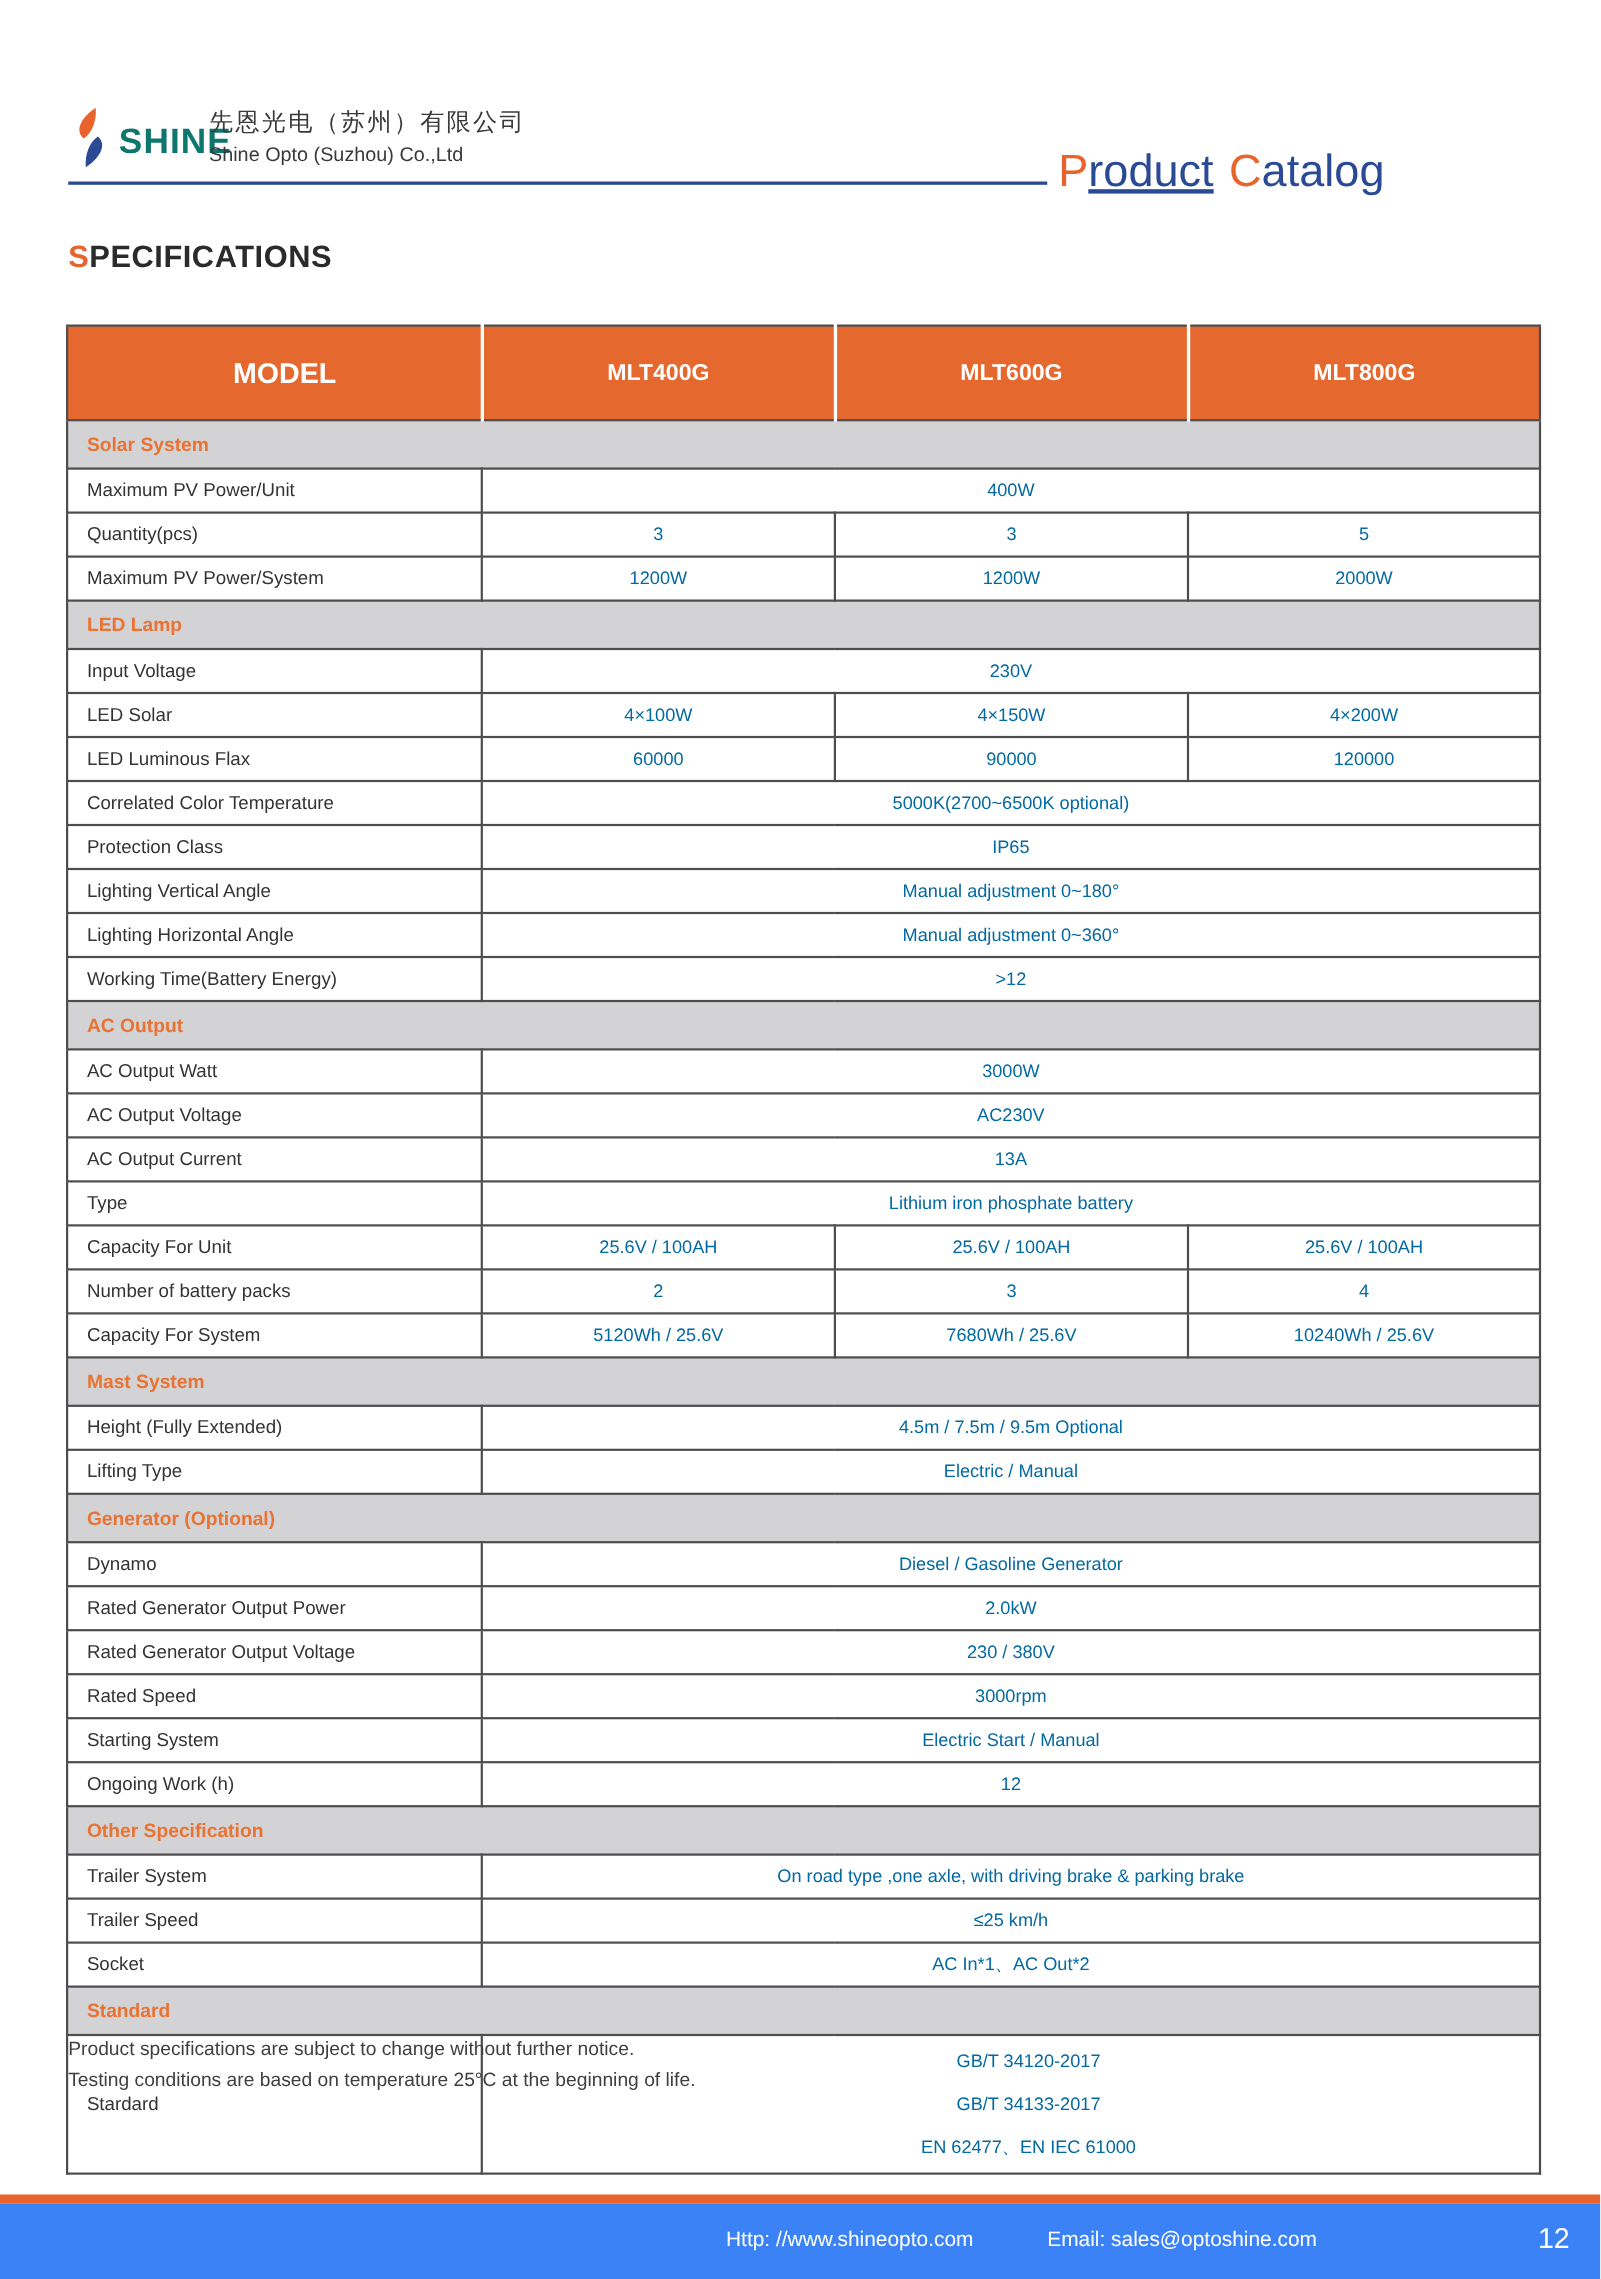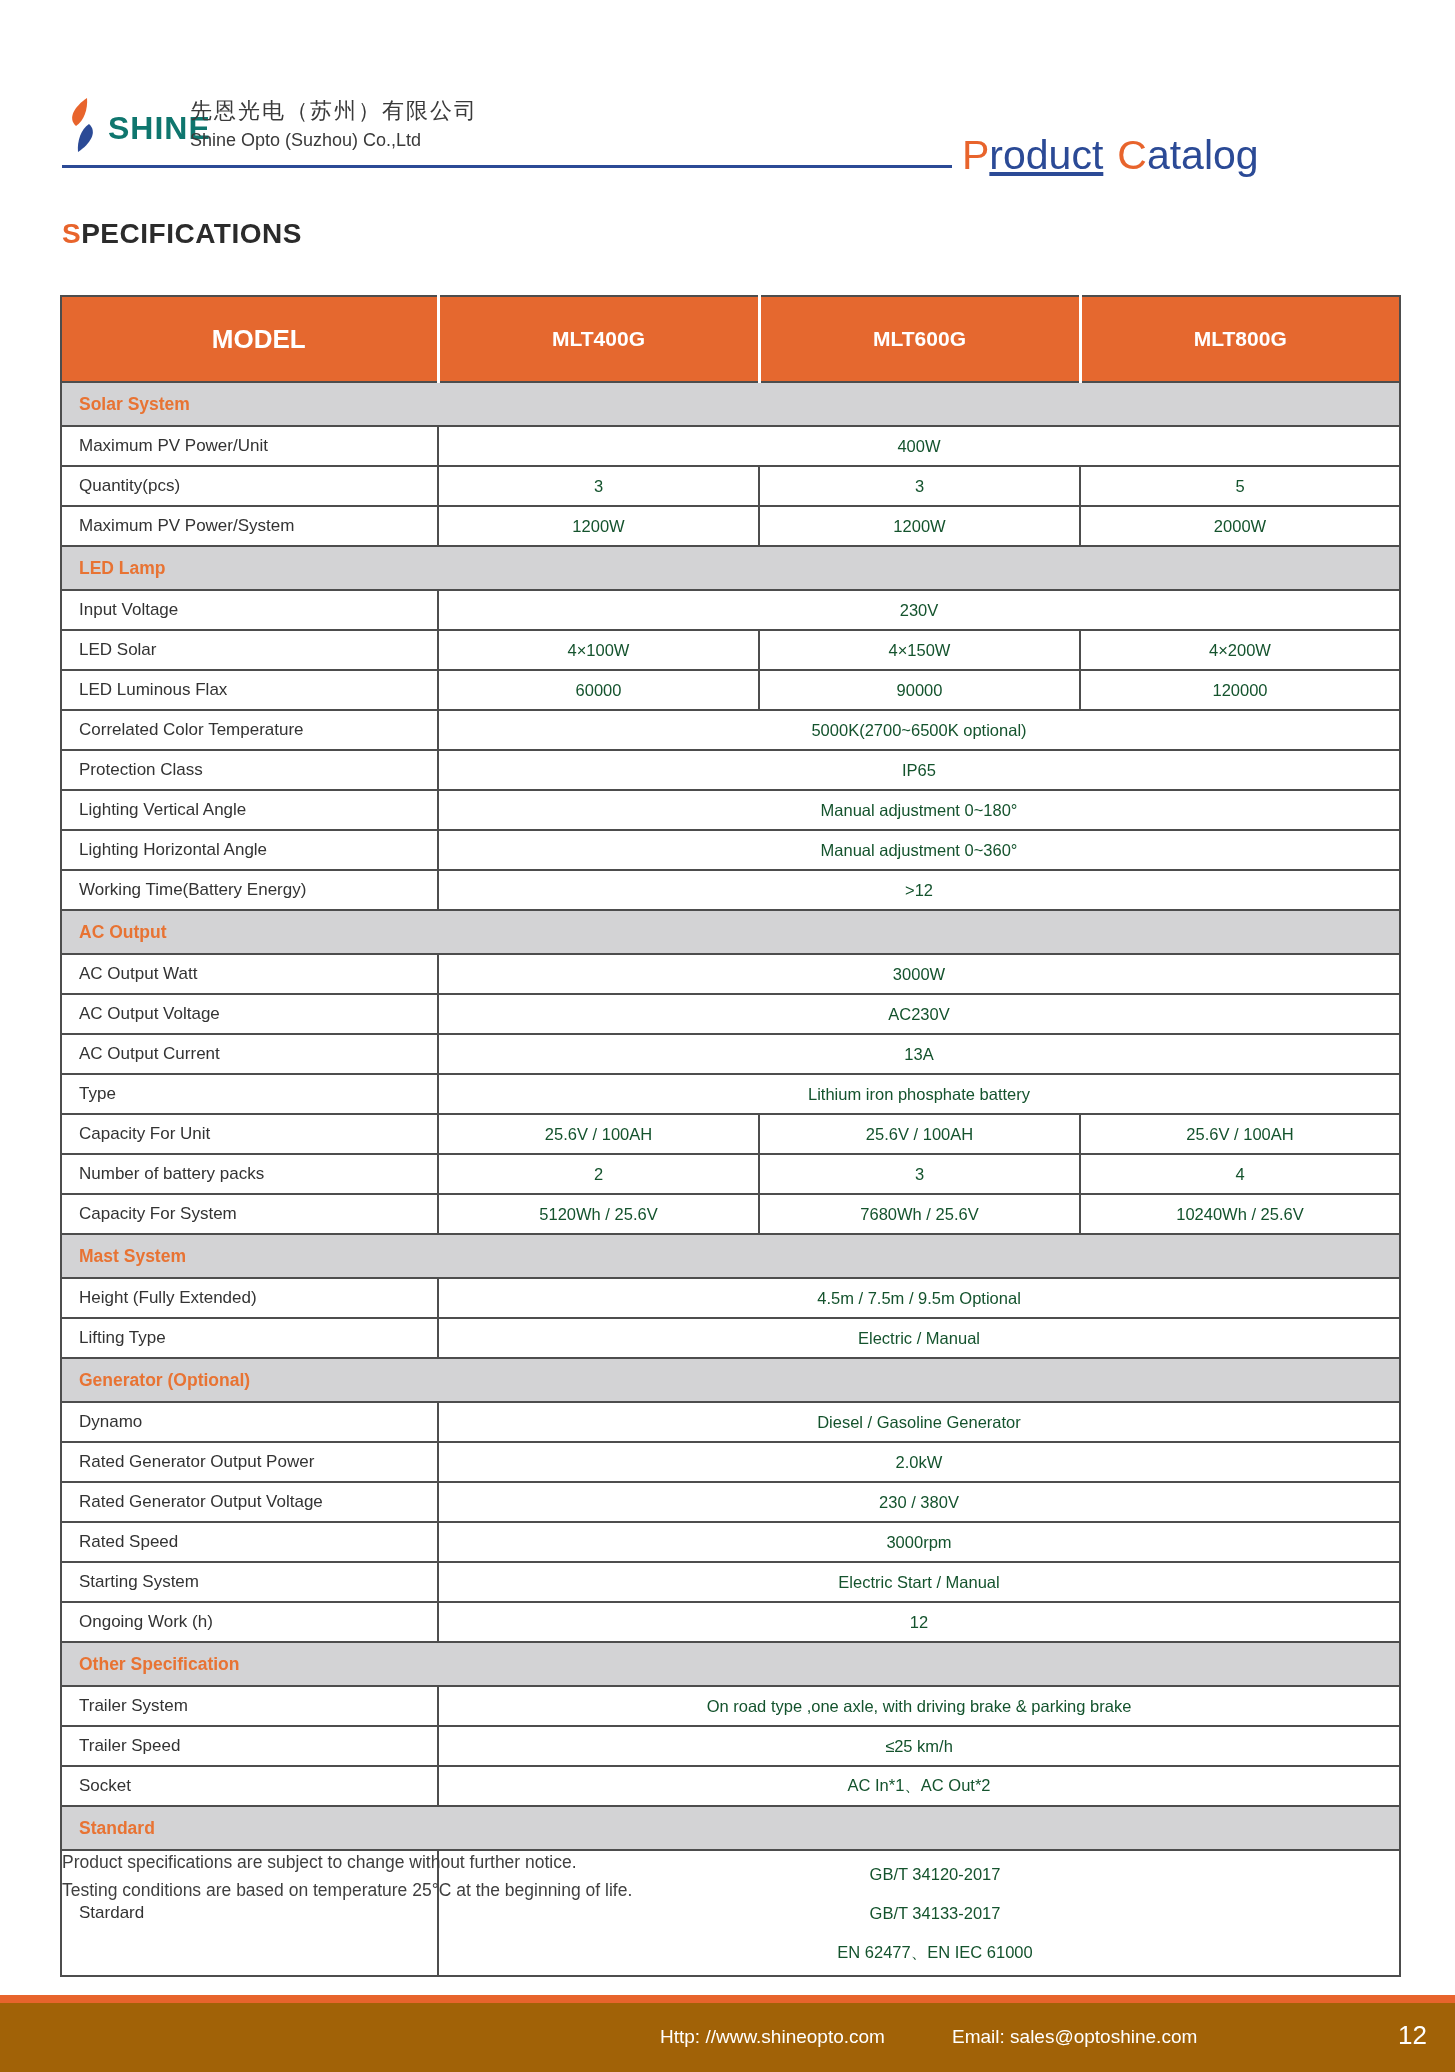--- a/index.html
+++ b/index.html
@@ -19,31 +19,31 @@
   .spec-title{position:absolute;left:62px;top:218px;font-size:28px;font-weight:bold;color:#2b2b2b;letter-spacing:0.5px;}
   .spec-title .accent{color:#E8642C;}
 
   
   table.spec-table{position:absolute;left:60px;top:295px;width:1339px;border-collapse:collapse;table-layout:fixed;border:2px solid #4d4d4d;}
   .spec-table th{background:#E5682F;color:#ffffff;height:82px;font-size:21px;font-weight:bold;text-align:center;border-top:2px solid #4d4d4d;border-bottom:2px solid #4d4d4d;border-left:3px solid #ffffff;}
   .spec-table th.th-model{text-align:center;padding-left:20px;font-size:26px;border-left:none;}
   .spec-table td{border:2px solid #4d4d4d;}
   .spec-table td.cell-section{background:#D3D3D5;color:#E87333;font-weight:bold;font-size:17.5px;height:40px;padding-left:17px;}
   .spec-table td.cell-label{height:36px;font-size:17px;color:#333333;padding-left:17px;background:#ffffff;}
-  .spec-table td.cell-value{height:36px;font-size:16.5px;color:#14532d;text-align:center;background:#ffffff;}
+  .spec-table td.cell-value{height:36px;font-size:16.5px;color:#0369a1;text-align:center;background:#ffffff;}
   .spec-table tr.tall-row td{height:122px;}
   .spec-table .span-lines div{line-height:39px;padding-left:32px;}
 
   
   .notes{position:absolute;left:62px;top:1848px;font-size:17.5px;color:#3f3f3f;line-height:28px;}
 
   
   .bottom-bar{position:absolute;left:0;top:1995px;width:1455px;height:77px;}
   .bar-accent{height:8px;background:#E8642C;}
-  .bar-blue{position:relative;height:69px;background:#a16207;color:#ffffff;}
+  .bar-blue{position:relative;height:69px;background:#3b82f6;color:#ffffff;}
   .footer-website{position:absolute;left:660px;top:23px;font-size:19px;}
   .footer-email{position:absolute;left:952px;top:23px;font-size:19px;}
   .page-number{position:absolute;right:28px;top:17px;font-size:26px;}
 </style>
 </head>
 <body>
 
 <div class="page">
 
   <svg class="logo-icon" viewBox="0 0 34 54" xmlns="http://www.w3.org/2000/svg">

